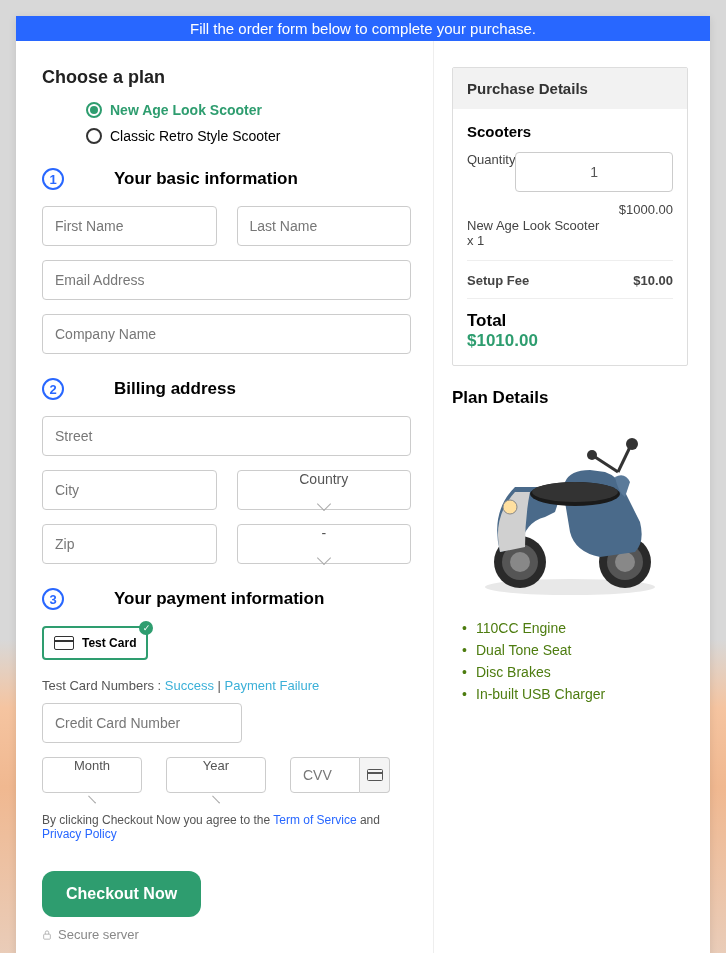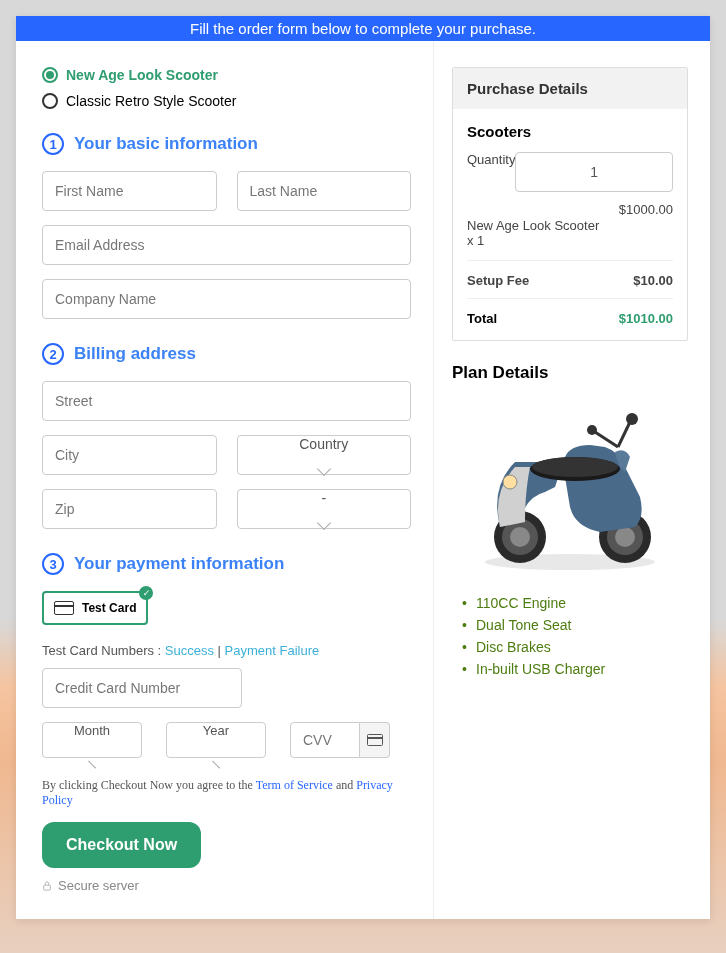--- a/index.html
+++ b/index.html
@@ -3,75 +3,76 @@
 <meta charset="utf-8">
 <style>
 * { box-sizing: border-box; margin: 0; padding: 0; }
 body { font-family: -apple-system, BlinkMacSystemFont, "Segoe UI", Arial, sans-serif; background: linear-gradient(180deg, #d8d8d8 0%, #d8d8d8 65%, #f5c4a0 72%, #f0b890 80%, #e8d0c0 100%); min-height: 953px; padding: 16px; }
 .card { background: #fff; width: 694px; margin: 0 auto; box-shadow: 0 2px 8px rgba(0,0,0,0.1); }
 .banner { background: #2867ff; color: #fff; text-align: center; padding: 4px; font-size: 15px; }
 .content { display: flex; }
 .left { flex: 1; padding: 26px 22px 26px 26px; border-right: 1px solid #eee; }
 .right { width: 276px; padding: 26px 22px 26px 18px; }
 h2 { font-size: 18px; font-weight: 700; color: #222; margin-bottom: 14px; }
-.plan-row { display: flex; align-items: center; gap: 8px; margin-bottom: 10px; font-size: 14px; cursor: pointer; }
+.plan-row { display: flex; align-items: center; gap: 8px; margin-bottom: 10px; font-size: 14px; cursor: pointer; margin-left: 44px; }
 .radio-outer { width: 16px; height: 16px; border-radius: 50%; border: 2px solid #333; display: inline-flex; align-items: center; justify-content: center; }
 .radio-outer.sel { border-color: #2e9d6f; }
 .radio-dot { width: 8px; height: 8px; border-radius: 50%; background: #2e9d6f; }
 .plan-row.sel span { color: #2e9d6f; font-weight: 600; }
 .section-title { display: flex; align-items: center; gap: 10px; margin: 24px 0 16px; }
 .step-num { width: 22px; height: 22px; border: 2px solid #2867ff; border-radius: 50%; display: flex; align-items: center; justify-content: center; color: #2867ff; font-weight: 700; font-size: 13px; }
-.section-title h3 { font-size: 17px; font-weight: 700; color: #3b82f6; }
+.section-title h3 { font-size: 17px; font-weight: 700; color: #000000; margin-left: 40px; }
 .row { display: flex; gap: 20px; margin-bottom: 14px; }
 input[type=text], .select { width: 100%; height: 40px; border: 1px solid #ccc; border-radius: 4px; padding: 0 12px; font-size: 14px; color: #555; background: #fff; }
 input::placeholder { color: #777; }
 .select { display: flex; align-items: center; justify-content: space-between; cursor: pointer; flex-direction: column; }
 .chev { width: 10px; height: 10px; border-right: 1.5px solid #aaa; border-bottom: 1.5px solid #aaa; transform: rotate(45deg); margin-top: -4px; }
 .test-card { border: 2px solid #2e9d6f; border-radius: 4px; padding: 8px 10px; display: inline-flex; align-items: center; gap: 8px; position: relative; margin-bottom: 18px; }
 .test-card .cc-icon { width: 20px; height: 14px; border: 1.5px solid #333; border-radius: 2px; position: relative; }
 .test-card .cc-icon::after { content: ""; position: absolute; left: 0; right: 0; top: 3px; height: 2px; background: #333; }
 .test-card .badge { position: absolute; top: -7px; right: -7px; width: 14px; height: 14px; background: #2e9d6f; border-radius: 50%; display: flex; align-items: center; justify-content: center; color: #fff; font-size: 9px; }
 .test-numbers { font-size: 13px; color: #555; margin-bottom: 10px; }
 .test-numbers a { color: #3bb0d8; text-decoration: none; }
 .cc-input { width: 200px !important; }
 .payrow { display: flex; gap: 24px; margin-bottom: 20px; }
 .sel-sm { width: 100px; height: 36px; gap: 30px; }
 .cvv-wrap { display: flex; }
 .cvv-wrap input { width: 70px; height: 36px; border-radius: 4px 0 0 4px; }
 .cvv-wrap .cvv-icon { width: 30px; height: 36px; border: 1px solid #ccc; border-left: 0; border-radius: 0 4px 4px 0; background: #f4f4f4; display: flex; align-items: center; justify-content: center; }
-.terms { font-size: 12px; color: #555; margin-bottom: 14px; font-family: Liberation Serif, serif; }
+.terms { font-size: 12px; color: #555; margin-bottom: 30px; }
 .terms a { color: #2867ff; text-decoration: none; }
 .checkout-btn { background: #2e9d6f; color: #fff; border: none; border-radius: 12px; padding: 14px 24px; font-size: 16px; font-weight: 600; cursor: pointer; }
 .secure-row { display: flex; align-items: center; gap: 6px; margin-top: 10px; color: #888; font-size: 13px; }
 .lock-icon { width: 10px; height: 10px; }
 
 .pd-card { border: 1px solid #ddd; border-radius: 2px; margin-bottom: 22px; }
 .pd-head { background: #f2f2f2; padding: 12px 14px; font-weight: 600; font-size: 15px; color: #333; }
 .pd-body { padding: 14px; }
 .pd-body h4 { font-size: 15px; font-weight: 700; margin-bottom: 12px; }
 .pd-row { display: flex; justify-content: space-between; align-items: flex-start; font-size: 13px; color: #444; margin-bottom: 10px; }
 .qty-input { width: 42px; height: 26px; border: 1px solid #ccc; border-radius: 3px; text-align: center; font-size: 13px; }
 .pd-divider { border-top: 1px solid #eee; margin: 12px 0; }
 .pd-row strong { font-weight: 700; }
-.total-row { display: flex; justify-content: space-between; padding-top: 12px; border-top: 1px solid #eee; font-size: 13px; }
+.total-row { display: flex; justify-content: space-between; padding-top: 12px; border-top: 1px solid #eee; font-size: 17px; flex-direction: column; }
 .total-row .amt { color: #2e9d6f; font-weight: 700; }
 .pd-title2 { font-size: 17px; font-weight: 700; margin-bottom: 14px; }
 .scooter-img { width: 200px; height: 180px; margin: 0 auto 18px; position: relative; }
 .feat-list { list-style: none; padding-left: 24px; }
 .feat-list li { font-size: 14px; color: #4d7c0f; margin-bottom: 6px; position: relative; }
 .feat-list li::before { content: "•"; position: absolute; left: -14px; }
 </style>
 </head>
 <body>
 
 <div class="card">
   <div class="banner">Fill the order form below to complete your purchase.</div>
   <div class="content">
     <div class="left">
 
+      <h2>Choose a plan</h2>
       <div class="plan-row sel">
         <span class="radio-outer sel">
             <span class="radio-dot"></span>
           </span>
         <span>New Age Look Scooter</span>
       </div>
       <div class="plan-row">
         <span class="radio-outer"></span>
         <span>Classic Retro Style Scooter</span>
       </div>

